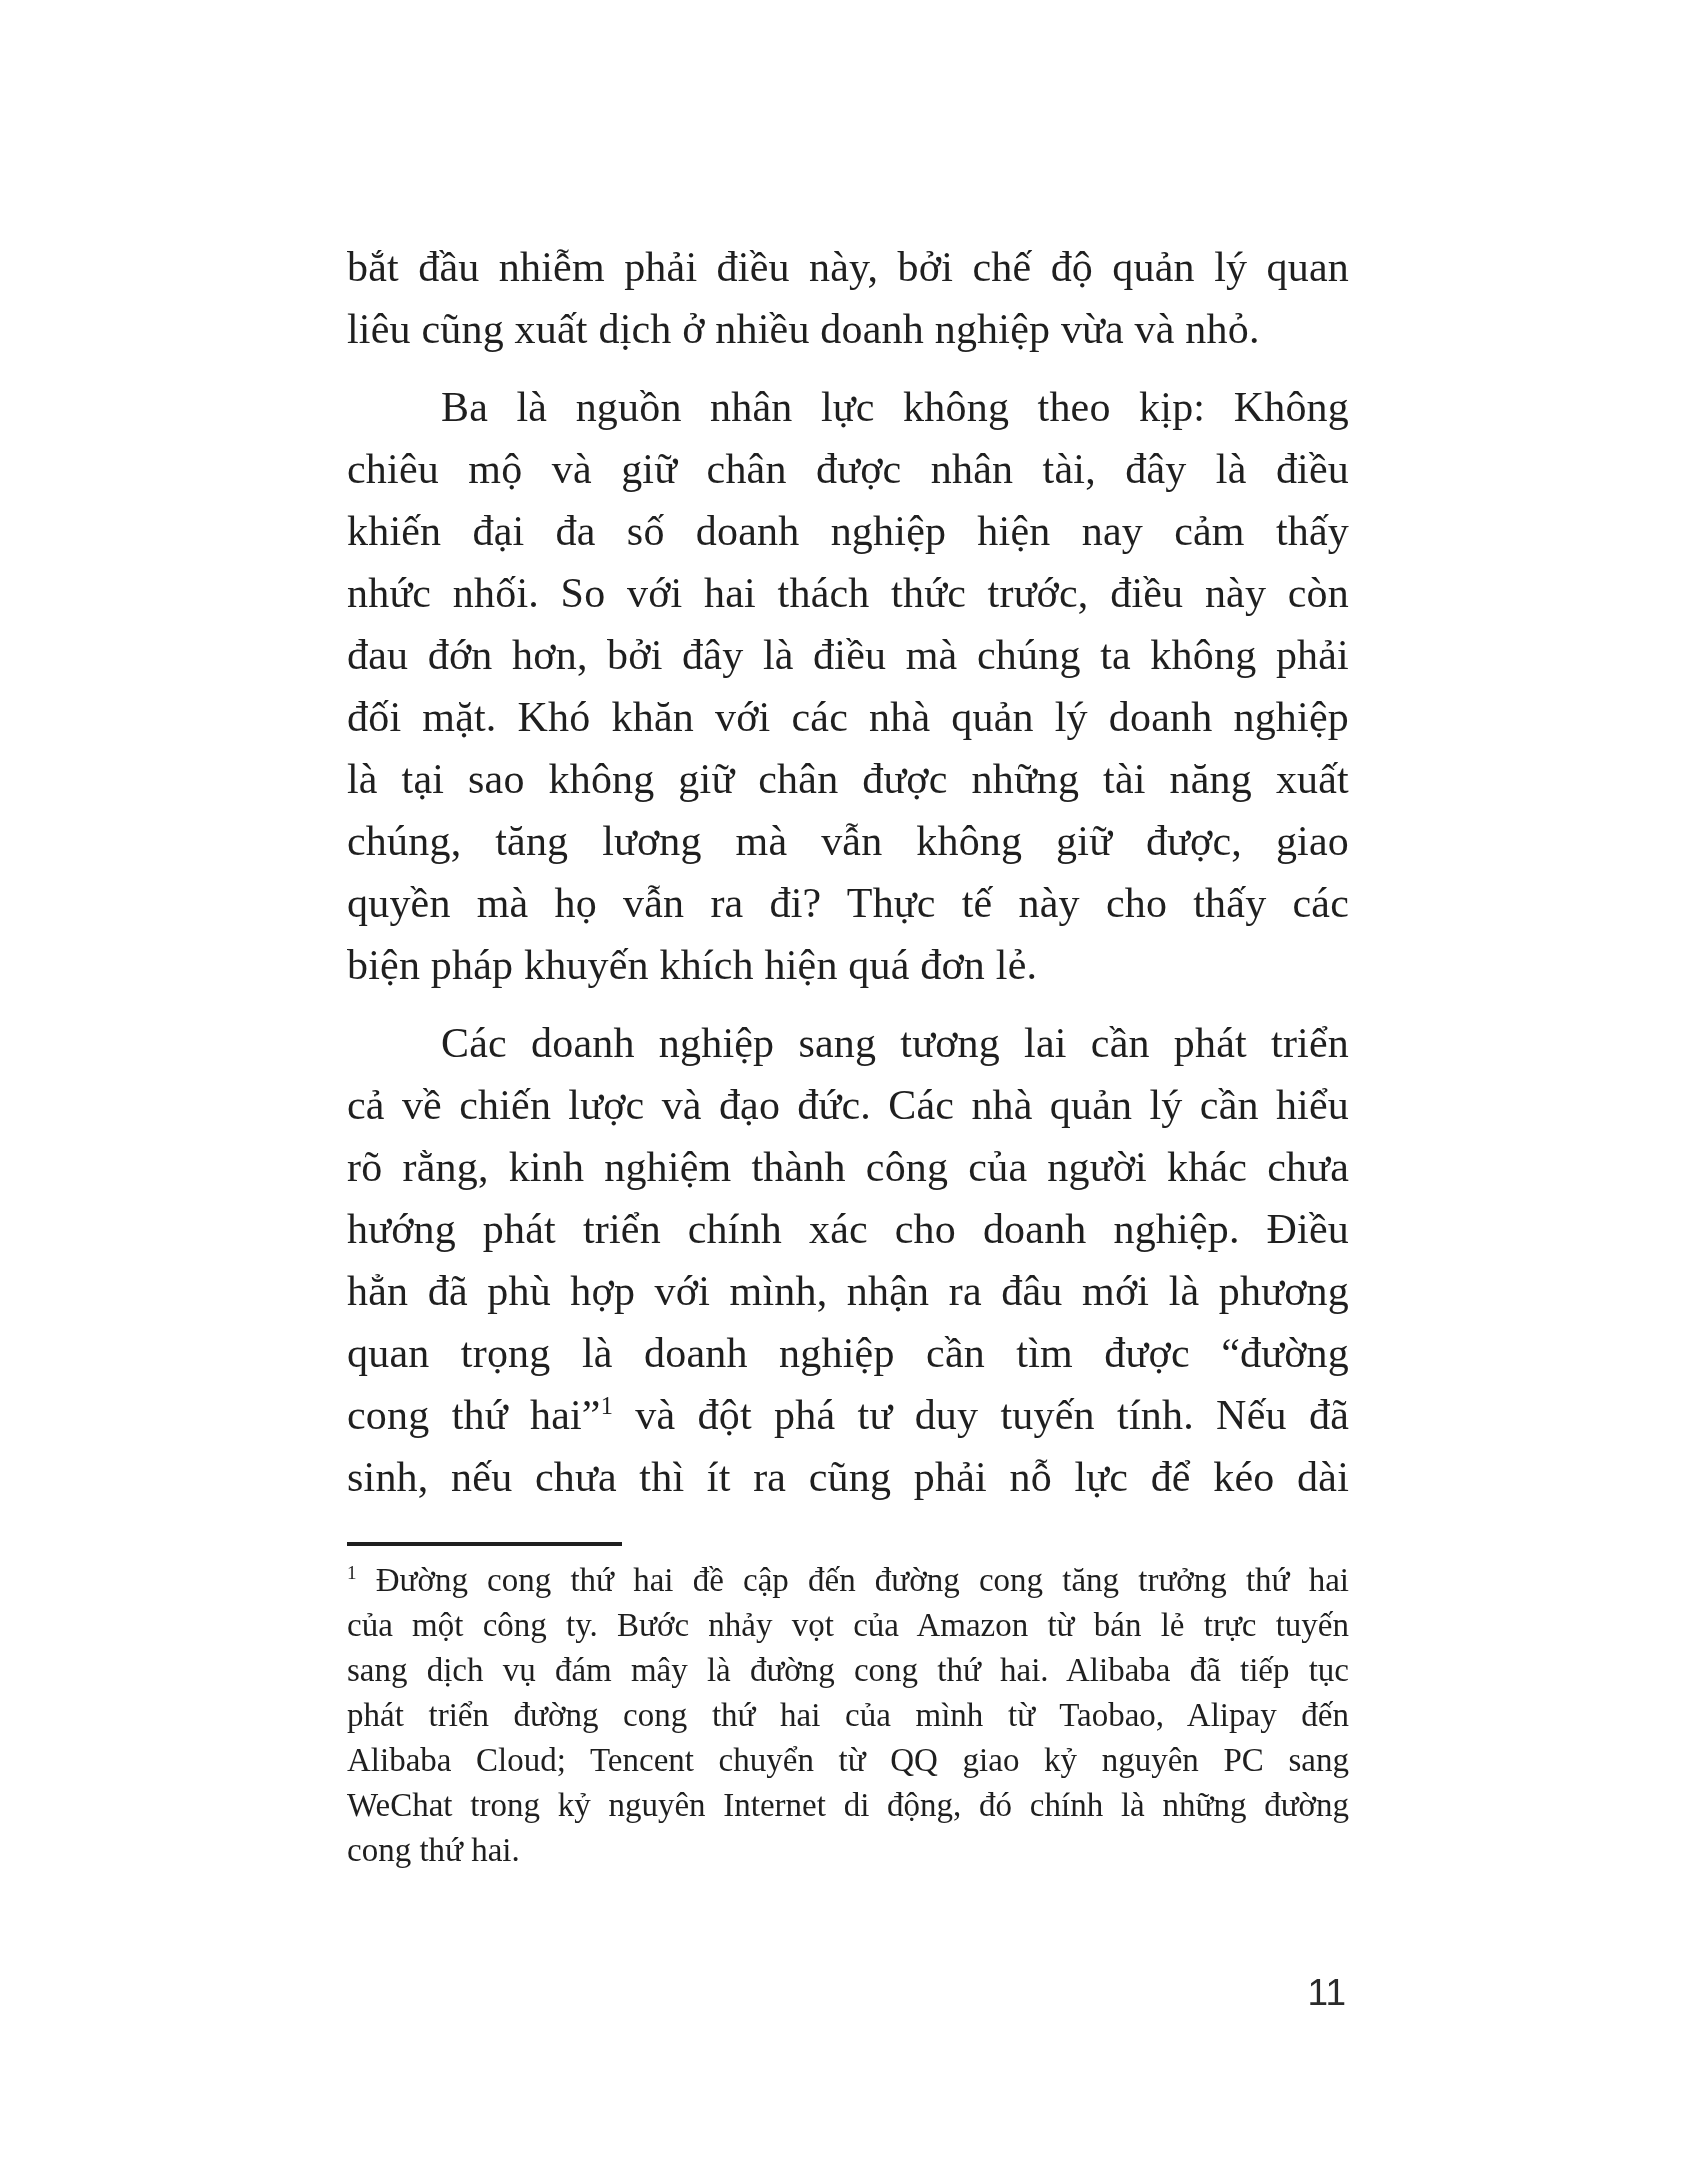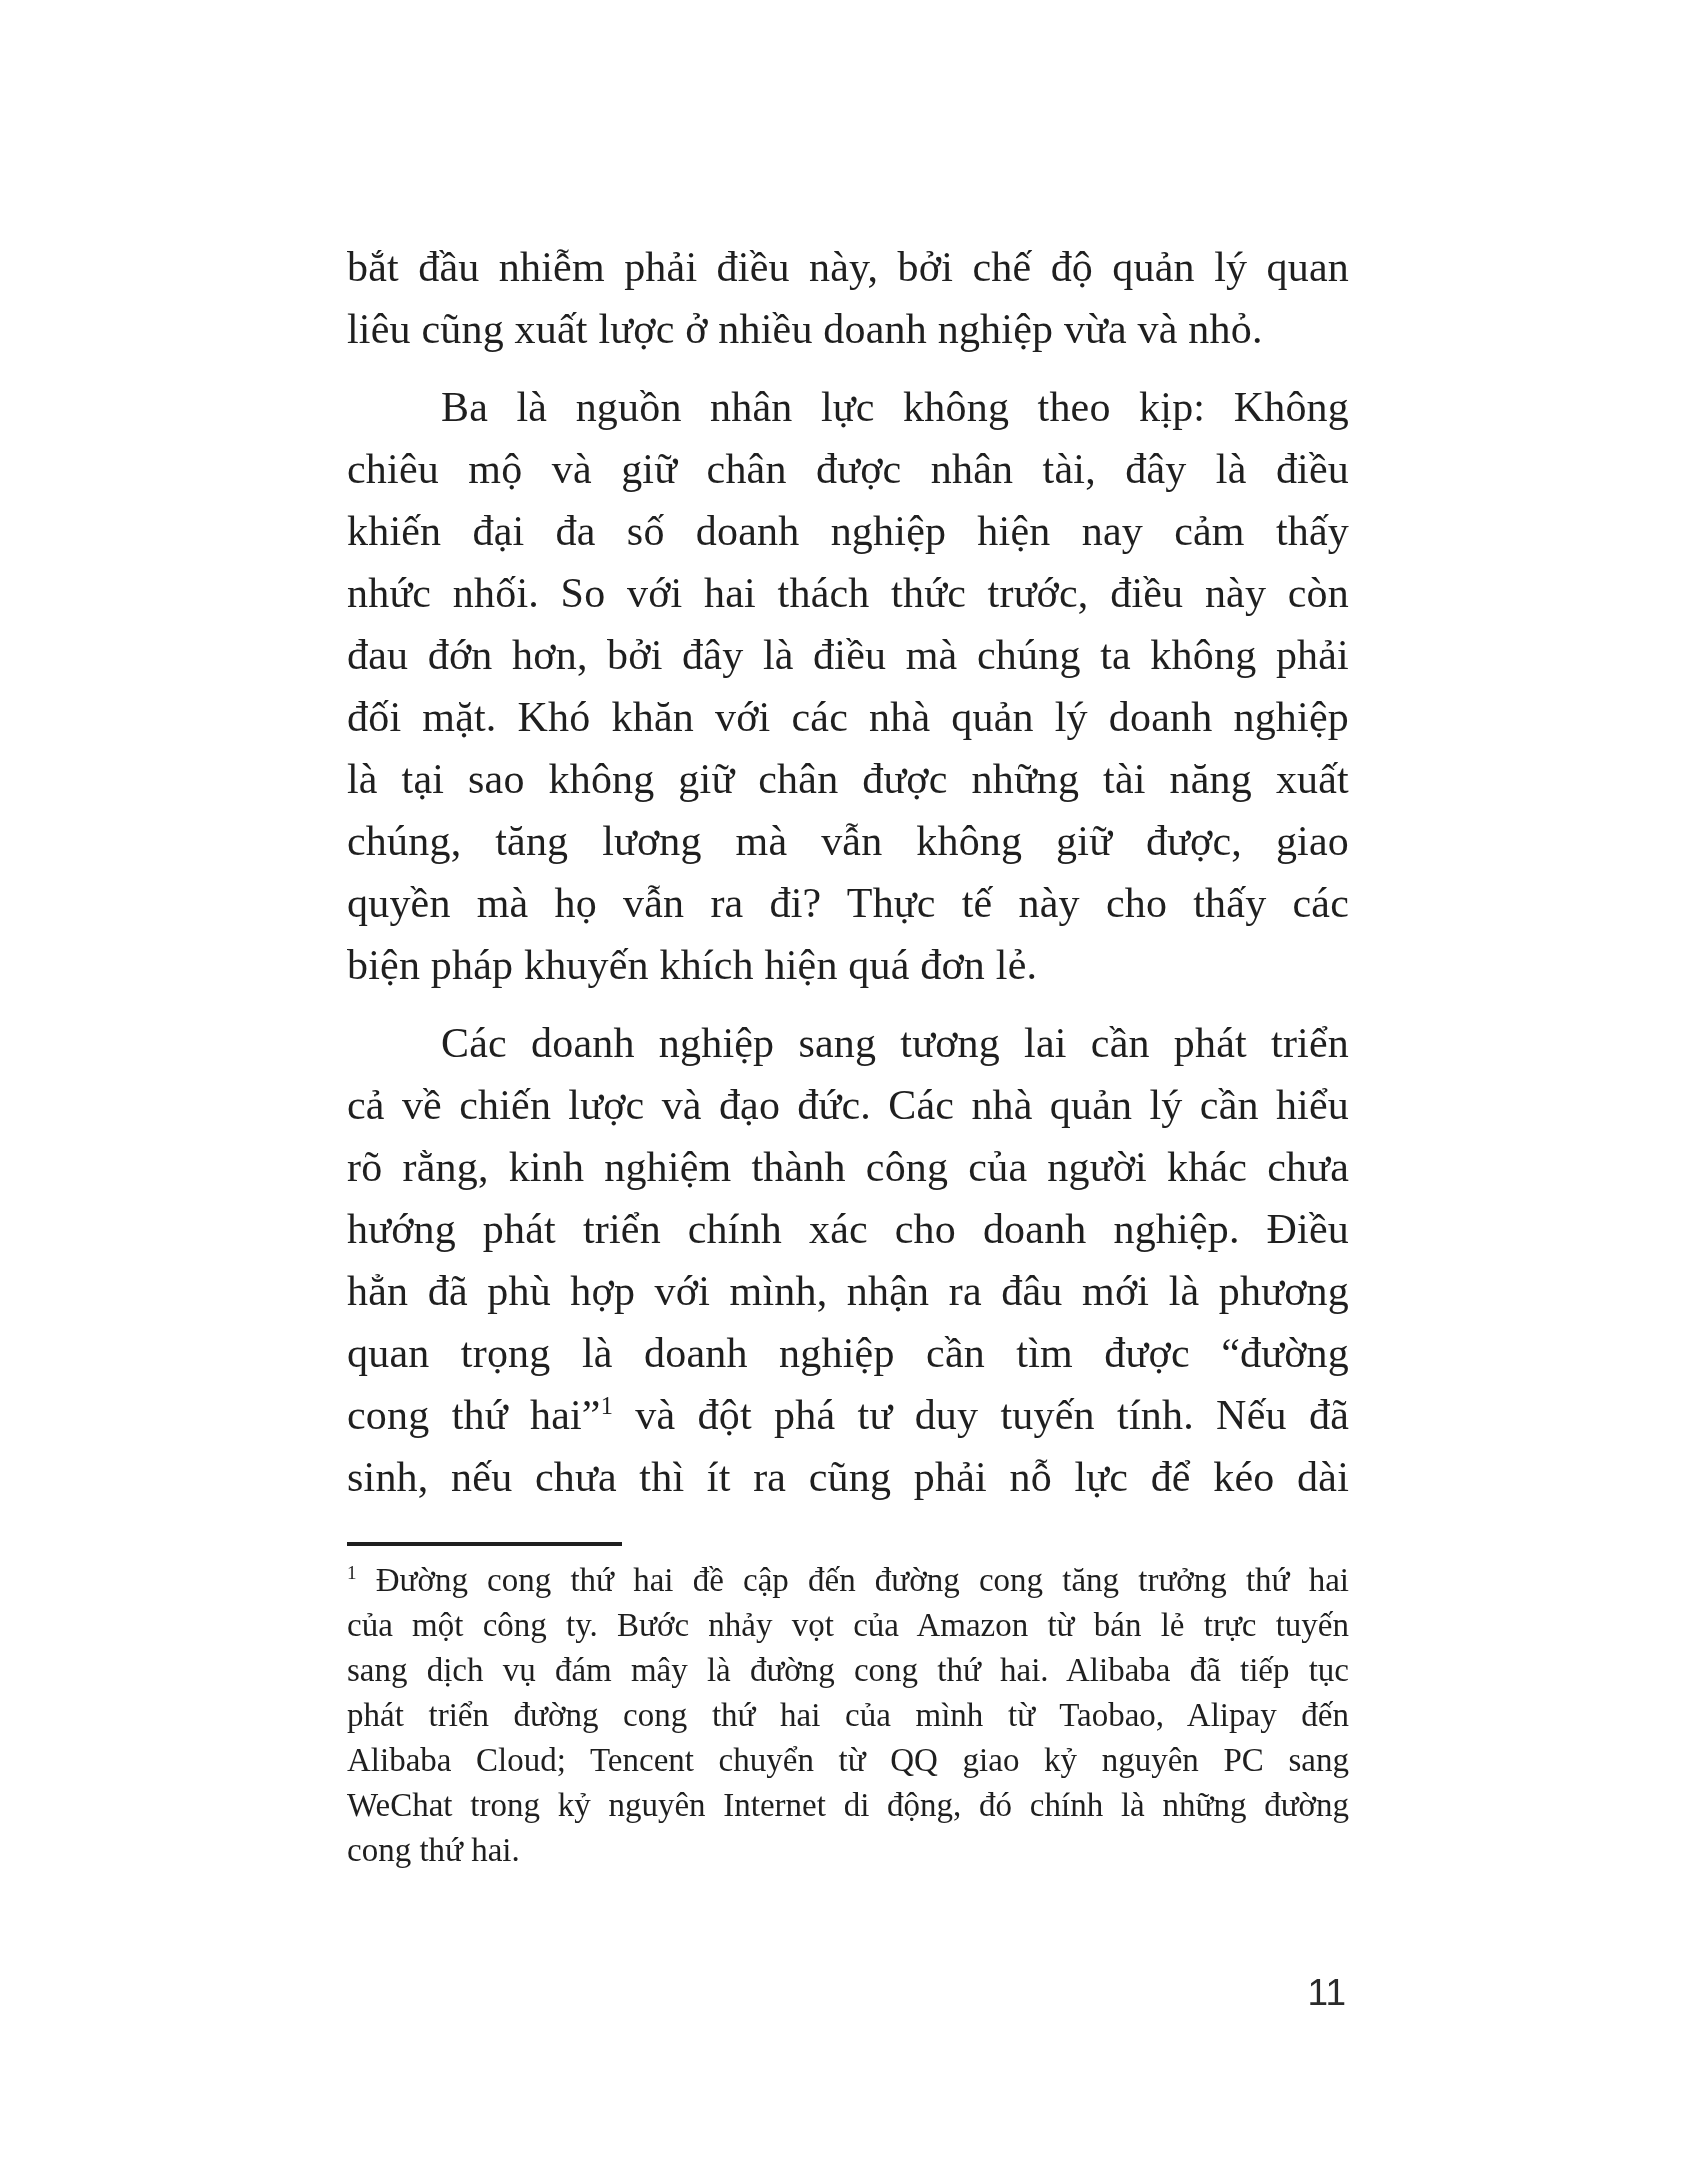--- a/index.html
+++ b/index.html
@@ -73,21 +73,21 @@
   }
 </style>
 </head>
 <body>
 
 <div class="page">
   <main class="text-column">
     <div id="paragraphs">
         <div class="paragraph">
           <div class="line just">bắt đầu nhiễm phải điều này, bởi chế độ quản lý quan</div>
-          <div class="line">liêu cũng xuất lược ở nhiều doanh nghiệp vừa và nhỏ.</div>
+          <div class="line">liêu cũng xuất dịch ở nhiều doanh nghiệp vừa và nhỏ.</div>
         </div>
         <div class="paragraph indent">
           <div class="line just"><span>Ba là </span><span class="b">nguồn nhân lực không theo kịp</span><span>: Không</span></div>
           <div class="line just">chiêu mộ và giữ chân được nhân tài, đây là điều</div>
           <div class="line just">khiến đại đa số doanh nghiệp hiện nay cảm thấy</div>
           <div class="line just">nhức nhối. So với hai thách thức trước, điều này còn</div>
           <div class="line just">đau đớn hơn, bởi đây là điều mà chúng ta không phải</div>
           <div class="line just">đối mặt. Khó khăn với các nhà quản lý doanh nghiệp</div>
           <div class="line just">là tại sao không giữ chân được những tài năng xuất</div>
           <div class="line just">chúng, tăng lương mà vẫn không giữ được, giao</div>

